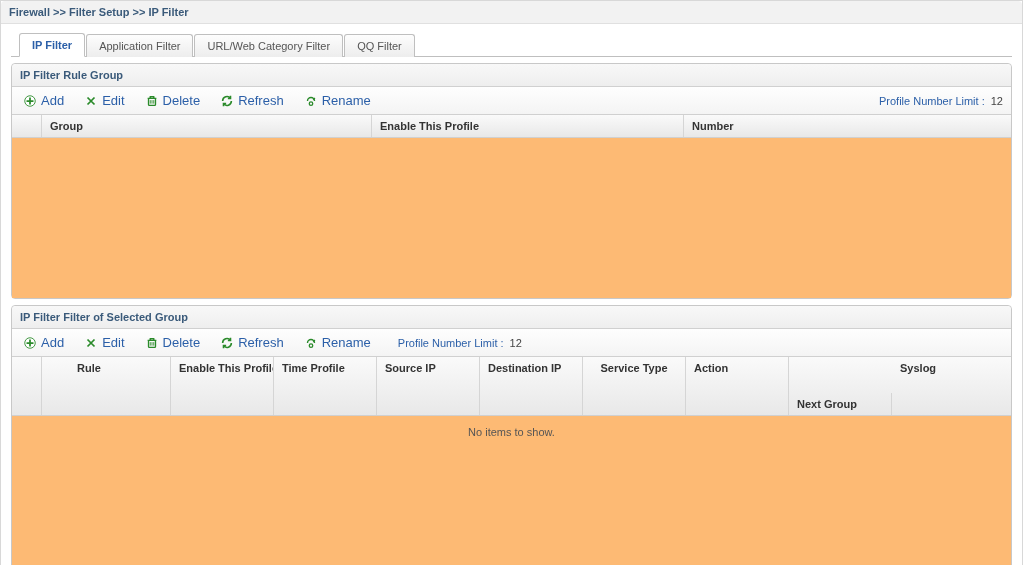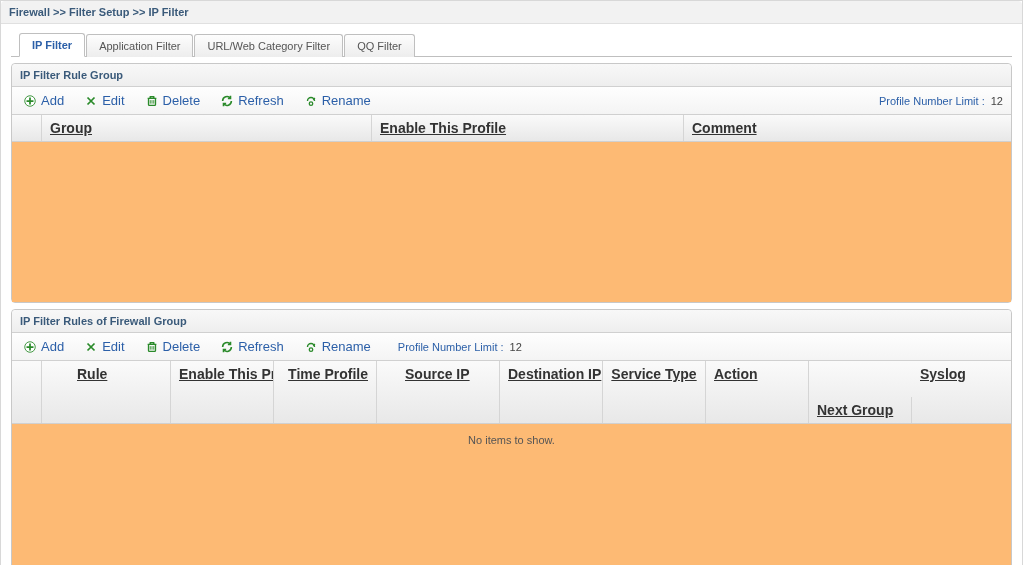--- a/index.html
+++ b/index.html
@@ -105,26 +105,25 @@
   }
   .profile-limit-inline .num { color: #444; }
   .table-head {
     display: flex;
     background: linear-gradient(#fafafa, #e8e8e8);
     border-bottom: 1px solid #d0d0d0;
   }
   .th {
     font-weight: bold;
     color: #333;
-    font-size: 14px;
+    font-size: 11px;
     padding: 5px 8px;
     border-right: 1px solid #d5d5d5;
     overflow: hidden;
     white-space: nowrap;
-    text-decoration: underline;
   }
   .th:last-child { border-right: none; }
   .table-body {
     height: 160px;
     overflow: auto;
     background: #fdba74;
   }
   .no-items {
     text-align: center;
     color: #555;
@@ -133,22 +132,22 @@
   }
   
   .u-c0 { width: 30px; }
   .u-c1 { width: 330px; }
   .u-c2 { width: 312px; }
   .u-c3 { flex: 1; }
   
   .l-c0 { width: 30px; }
   .l-c1 { width: 102px; margin-left: 27px; }
   .l-c2 { width: 103px; }
-  .l-c3 { width: 103px; text-align: right; }
-  .l-c4 { width: 103px; margin-left: 20px; }
+  .l-c3 { width: 103px; }
+  .l-c4 { width: 103px; }
   .l-c5 { width: 103px; }
   .l-c6 { width: 103px; text-align: center; }
   .l-c7 { width: 103px; }
   .l-c8 { width: 103px; margin-top: 36px; }
   .l-c9 { flex: 1; }
 </style>
 </head>
 <body>
 
 <div class="container">
@@ -207,27 +206,27 @@
         <div class="toolbar-right">
           <span>Profile Number Limit :</span>
           <span class="num">12</span>
         </div>
       </div>
 
       <div class="table-head">
         <div class="th u-c0"></div>
         <div class="th u-c1">Group</div>
         <div class="th u-c2">Enable This Profile</div>
-        <div class="th u-c3">Comment</div>
+        <div class="th u-c3">Number</div>
       </div>
       <div class="table-body"></div>
     </div>
 
     <div class="panel">
-      <div class="panel-header">IP Filter Rules of Firewall Group</div>
+      <div class="panel-header">IP Filter Filter of Selected Group</div>
 
       <div class="toolbar">
         <div class="tool-btn">
           <svg width="14" height="14" viewBox="0 0 16 16">
               <circle cx="8" cy="8" r="6" fill="#fff" stroke="#2a8a2a" stroke-width="1"></circle>
               <path d="M8 4v8M4 8h8" stroke="#2a8a2a" stroke-width="2"></path>
             </svg>
           <span>Add</span>
         </div>
         <div class="tool-btn">

